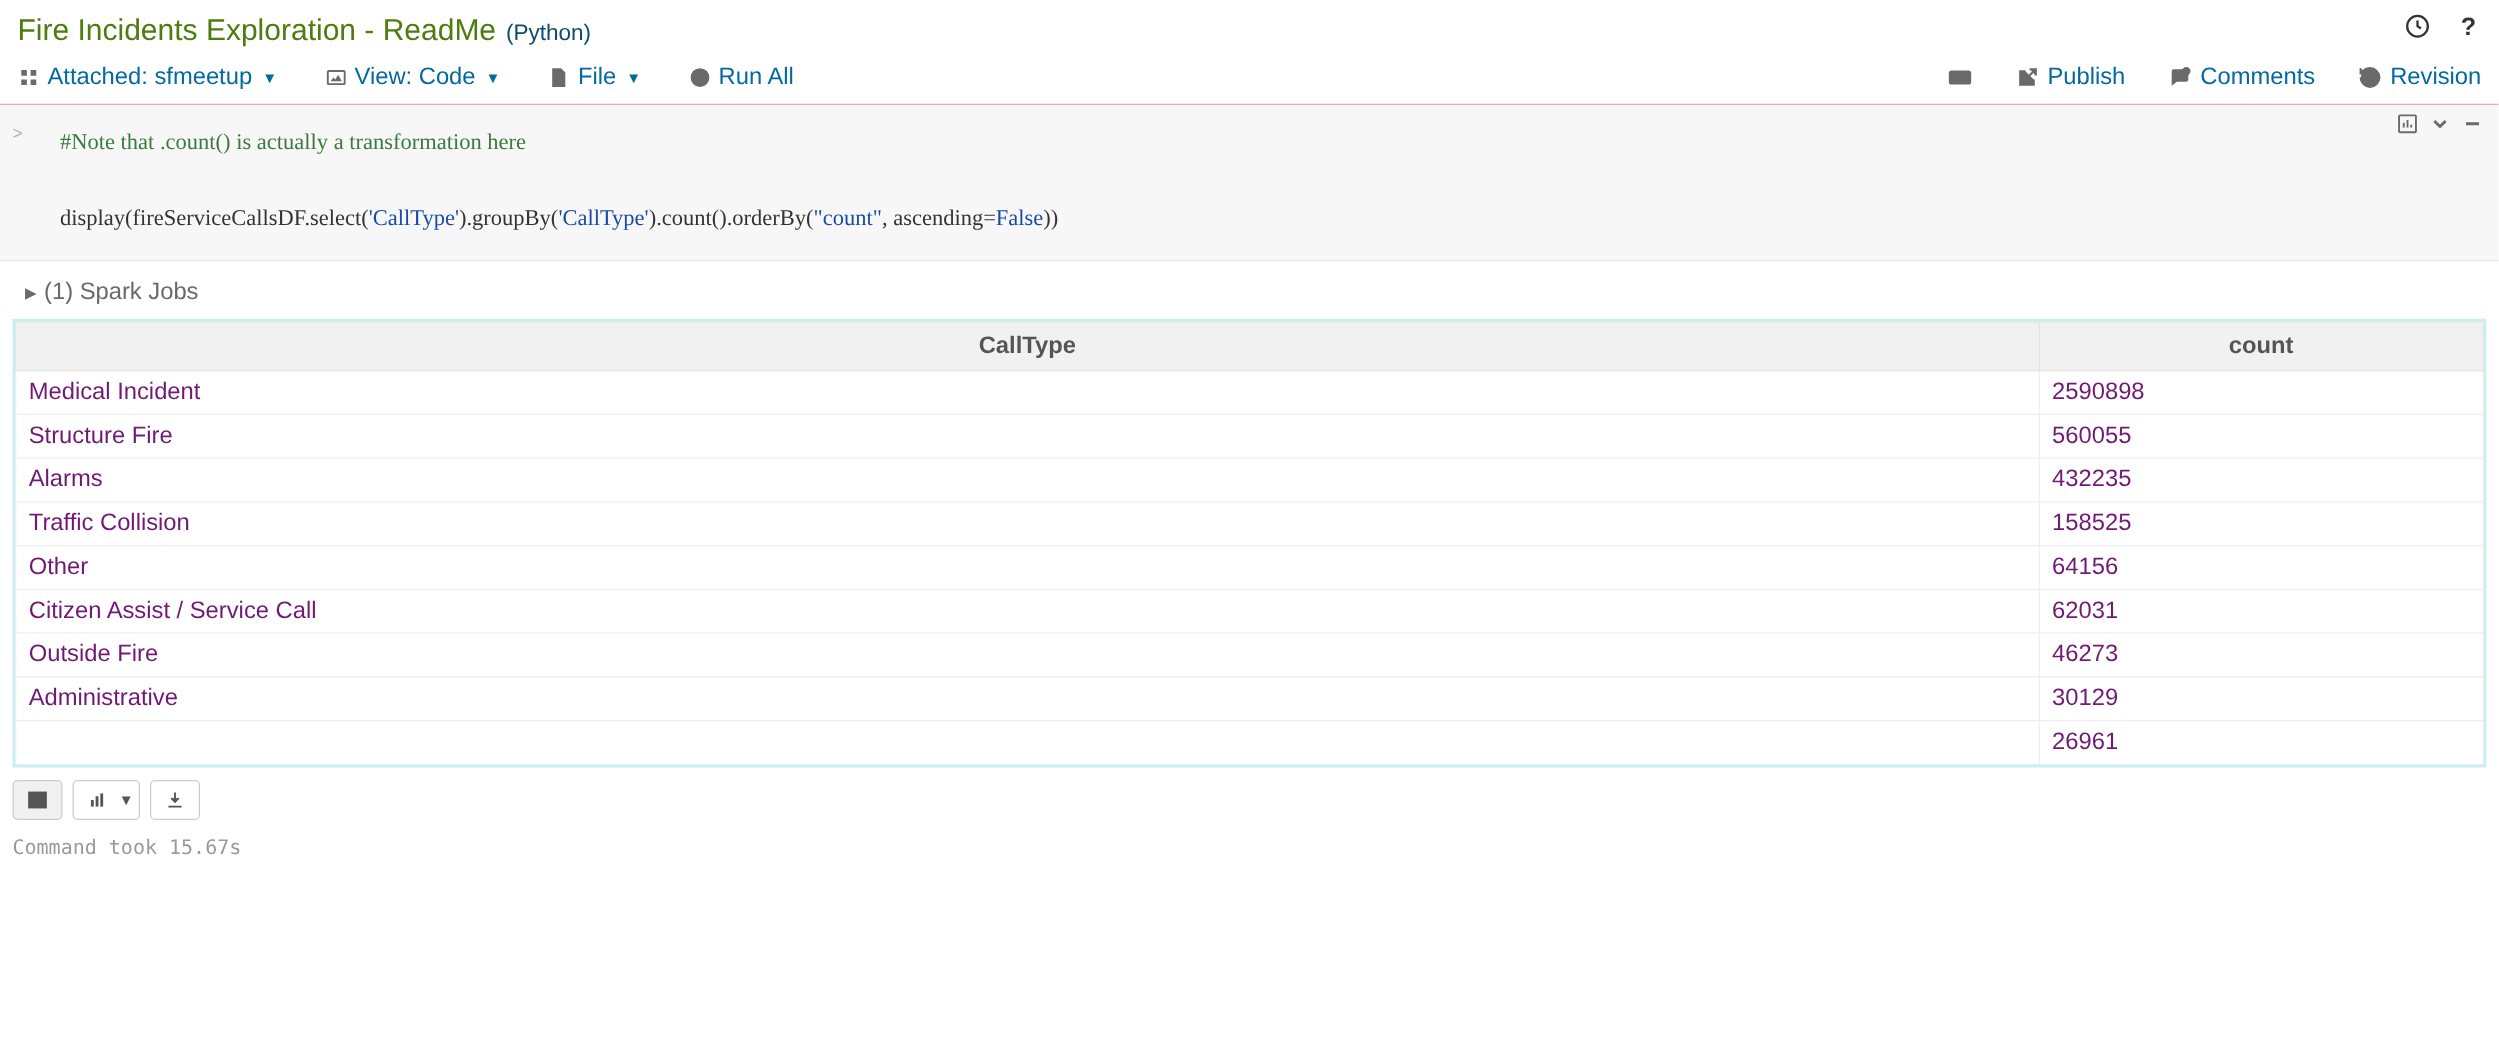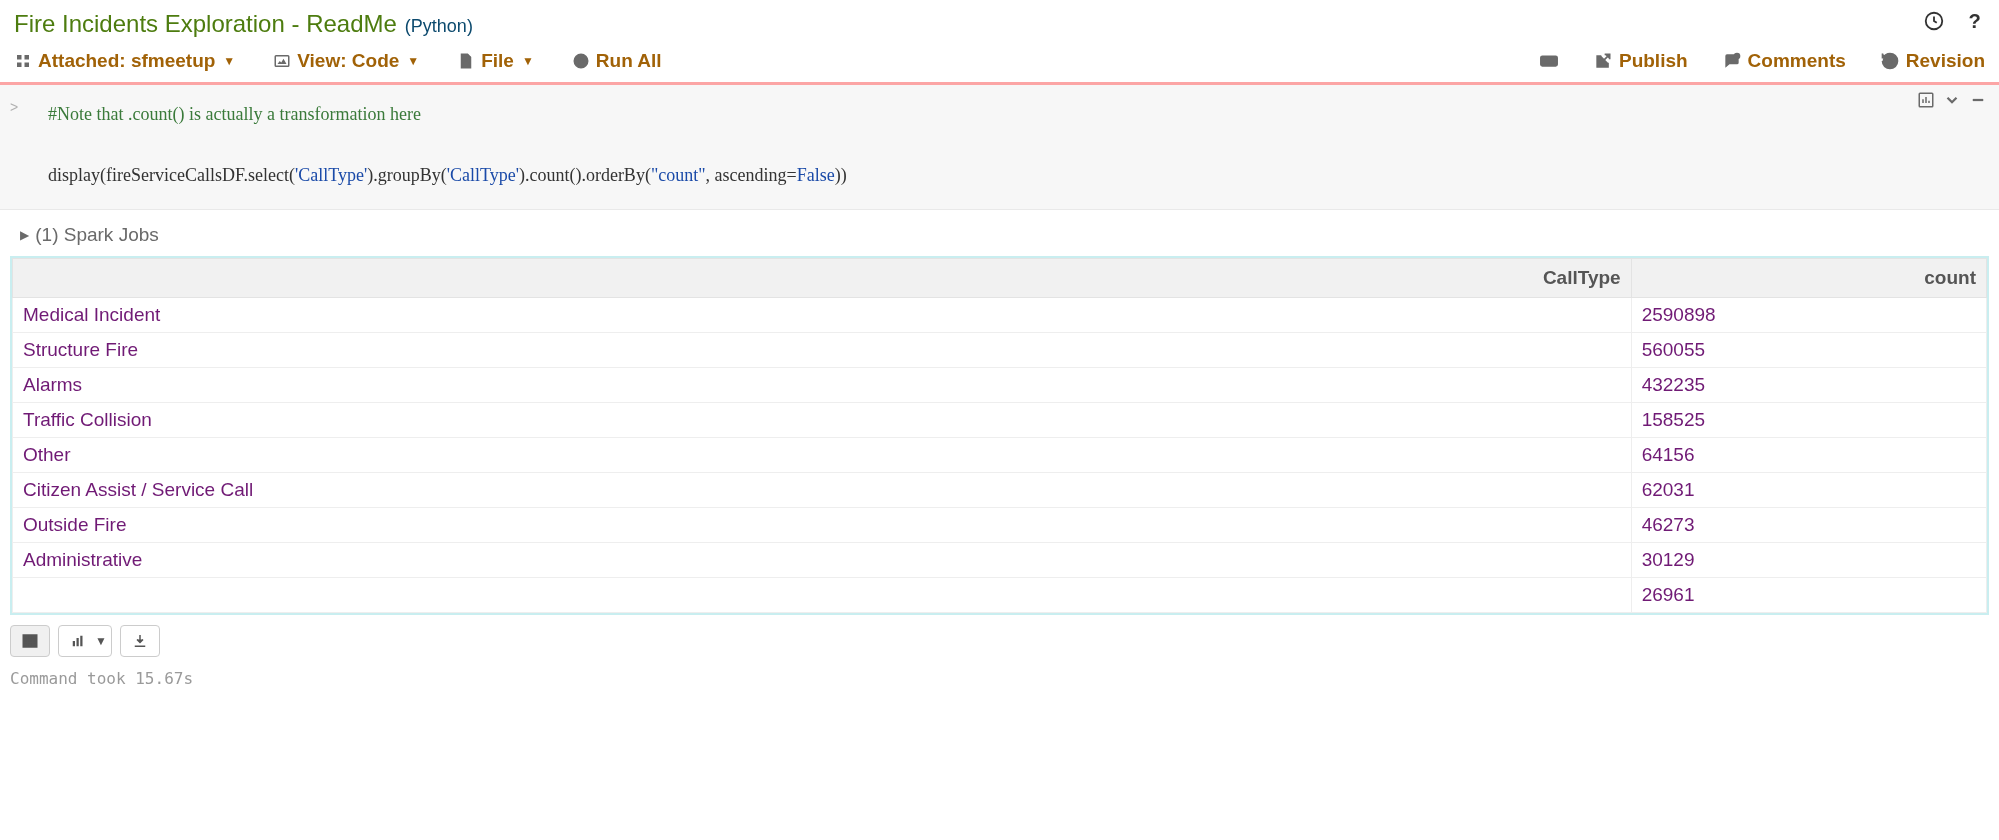--- a/index.html
+++ b/index.html
@@ -2,42 +2,42 @@
 <html><head>
 <meta charset="utf-8">
 <style>
 * { box-sizing: border-box; margin: 0; padding: 0; }
 body { font-family: -apple-system, BlinkMacSystemFont, "Segoe UI", Helvetica, Arial, sans-serif; background: #fff; color: #333; width: 1999px; }
 .header { display: flex; align-items: baseline; padding: 10px 14px 8px; }
 .title { font-size: 24px; font-weight: 400; color: #4d7c0f; }
 .lang { font-size: 18px; color: #0c4a6e; margin-left: 8px; }
 .header-icons { margin-left: auto; display: flex; align-items: center; gap: 18px; color: #333; }
 .header-icons svg { width: 22px; height: 22px; }
-.toolbar { display: flex; align-items: center; padding: 4px 14px 10px; border-bottom: 3px solid #fca5a5; font-size: 19px; color: #a16207; font-weight: bold; }
+.toolbar { display: flex; align-items: center; padding: 4px 14px 10px; border-bottom: 1px solid #fca5a5; font-size: 19px; color: #0369a1; }
 .tb-group { display: flex; align-items: center; gap: 6px; cursor: pointer; }
 .tb-group svg { width: 18px; height: 18px; fill: #6a6a6a; }
 .tb-sep { width: 38px; }
 .tb-right { margin-left: auto; display: flex; align-items: center; gap: 34px; }
 .tb-right .tb-group svg { width: 20px; height: 20px; }
 .caret { font-size: 12px; margin-left: 2px; }
 .cell { background: #f7f7f7; border-bottom: 1px solid #e9e9e9; position: relative; }
 .cell-controls { position: absolute; top: 6px; right: 12px; display: flex; align-items: center; gap: 8px; color: #6a6a6a; }
 .cell-controls svg { width: 18px; height: 18px; }
 .code { font-family: Liberation Serif, serif; font-size: 18px; padding: 14px 48px 18px; line-height: 1.7; white-space: pre; }
 .gutter { position: absolute; left: 10px; top: 14px; color: #b0b0b0; font-size: 14px; }
 .c-comment { color: #3a7a3a; }
 .c-fn { color: #333; }
 .c-str { color: #1a4aa8; }
 .c-bool { color: #1a4aa8; }
 .output { background: #fff; padding: 0 0 0 0; }
 .spark { padding: 14px 20px 10px; color: #6a6a6a; font-size: 19px; display: flex; align-items: center; gap: 6px; }
 .spark .tri { font-size: 12px; }
 .tablewrap { margin: 0 10px 0 10px; border: 2px solid #c9eef0; }
 table { width: 100%; border-collapse: collapse; font-size: 19px; }
-th { background: #f1f1f1; text-align: right; padding: 8px 10px; border: 1px solid #e3e3e3; font-weight: 700; color: #555; }
+th { background: #f1f1f1; text-align: center; padding: 8px 10px; border: 1px solid #e3e3e3; font-weight: 700; color: #555; }
 td { padding: 6px 10px; border: 1px solid #eee; color: #701a75; }
 td:first-child, th:first-child { width: 82%; }
 .outbar { display: flex; align-items: center; gap: 8px; padding: 10px 10px 6px; }
 .btn { border: 1px solid #ccc; background: #fff; border-radius: 4px; padding: 6px 10px; display: flex; align-items: center; gap: 4px; cursor: pointer; color: #555; }
 .btn.active { background: #f0f0f0; }
 .btn svg { width: 18px; height: 18px; fill: #555; }
 .btn.split { padding-right: 4px; }
 .btn .caret { margin-left: 4px; }
 .timing { font-family: "Menlo", monospace; font-size: 16px; color: #9a9a9a; padding: 6px 10px 10px; }
 </style>

